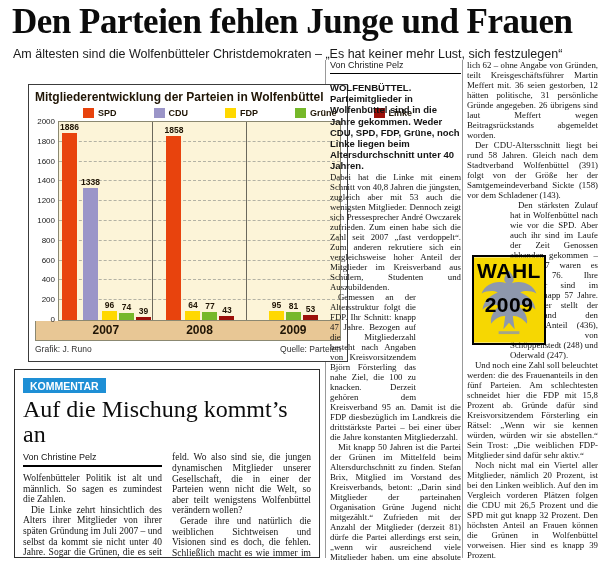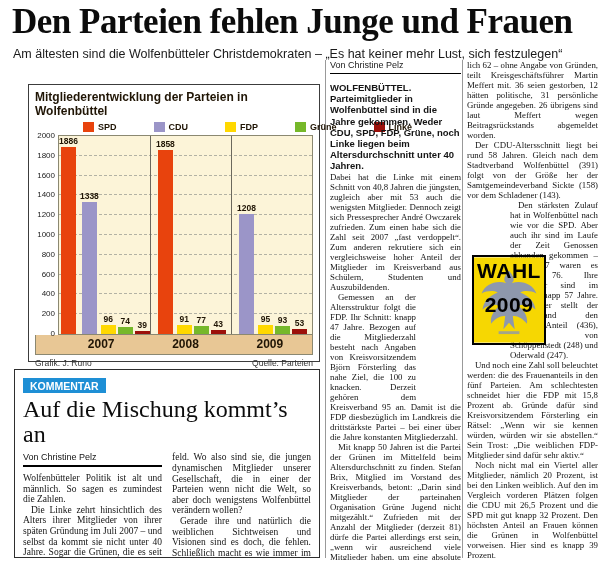--- a/index.html
+++ b/index.html
@@ -12,21 +12,21 @@
     letter-spacing:-0.5px;line-height:1.05;color:#0c0c0c;}
   .subtitle{position:absolute;left:13px;top:47px;width:580px;
     font-family:"Liberation Sans",sans-serif;font-size:12.5px;color:#1a1a1a;}
 
   
   .vrule{position:absolute;top:60px;bottom:4px;width:1px;background:#999;}
   .vrule.r1{left:325px;}
   .vrule.r2{left:462px;}
 
   
-  .chart-box{position:absolute;left:28px;top:84px;width:292px;height:278px;
+  .chart-box{position:absolute;left:28px;top:84px;width:320px;height:278px;
     border:1px solid #3c3c3c;background:#fff;box-sizing:border-box;padding:5px 6px 3px 6px;}
   .chart-title{font-family:"Liberation Sans",sans-serif;font-weight:bold;
     font-size:12px;color:#201505;}
   .chart-legend{margin:4px 0 3px 24px;display:flex;gap:13px;
     font-family:"Liberation Sans",sans-serif;font-size:9px;font-weight:bold;color:#201505;}
   .legend-item{display:flex;align-items:flex-start;gap:4px;padding-left:24px;}
   .swatch{width:11px;height:10px;display:inline-block;}
   .plot-row{display:flex;}
   .y-axis{position:relative;width:23px;height:198px;
     font-family:"Liberation Sans",sans-serif;font-size:8px;color:#222;}
@@ -157,43 +157,39 @@
                 <div class="bar-label">39</div>
                 <div class="bar" style="height: 3px; background: rgb(156, 16, 10);"></div>
               </div>
             </div>
             <div class="bar-group">
               <div class="bar-wrap">
                 <div class="bar-label">1858</div>
                 <div class="bar" style="height: 183.942px; background: rgb(232, 67, 13);"></div>
               </div>
               <div class="bar-wrap">
-                <div class="bar-label">91</div>
+                <div class="bar-label">64</div>
                 <div class="bar" style="height: 9.009px; background: rgb(255, 216, 0);"></div>
               </div>
               <div class="bar-wrap">
                 <div class="bar-label">77</div>
                 <div class="bar" style="height: 7.623px; background: rgb(118, 184, 42);"></div>
               </div>
               <div class="bar-wrap">
                 <div class="bar-label">43</div>
                 <div class="bar" style="height: 4.257px; background: rgb(156, 16, 10);"></div>
               </div>
             </div>
             <div class="bar-group">
               <div class="bar-wrap">
-                <div class="bar-label">1208</div>
-                <div class="bar" style="height: 119.592px; background: rgb(155, 149, 200);"></div>
-              </div>
-              <div class="bar-wrap">
                 <div class="bar-label">95</div>
                 <div class="bar" style="height: 9.405px; background: rgb(255, 216, 0);"></div>
               </div>
               <div class="bar-wrap">
-                <div class="bar-label">93</div>
+                <div class="bar-label">81</div>
                 <div class="bar" style="height: 8.019px; background: rgb(118, 184, 42);"></div>
               </div>
               <div class="bar-wrap">
                 <div class="bar-label">53</div>
                 <div class="bar" style="height: 5.247px; background: rgb(156, 16, 10);"></div>
               </div>
             </div>
           </div>
       </div>
     </div>
@@ -247,20 +243,20 @@
     <div class="k-cols">
       <div class="k-col">
         <div class="k-byline">Von Christine Pelz</div>
         <div>
             <p>Wolfenbütteler Politik ist alt und männlich. So sagen es zumindest die Zahlen.</p>
             <p>Die Linke zehrt hinsichtlich des Alters ihrer Mitglieder von ihrer späten Gründung im Juli 2007 – und selbst da kommt sie nicht unter 40 Jahre. Sogar die Grünen, die es seit Ende der 70er Jahre gibt, befinden sich mit ihrer Altersstruktur nur noch im Mittel-</p>
           </div>
       </div>
       <div class="k-col">
         <div>
-            <p>feld. Wo also sind sie, die jungen dynamischen Mitglieder unserer Gesellschaft, die in einer der Parteien wenn nicht die Welt, so aber doch wenigstens Wolfenbüttel verändern wollen?</p>
+            <p>feld. Wo also sind sie, die jungen dynamischen Mitglieder unserer Gesellschaft, die in einer der Parteien wenn nicht die Welt, so aber teilt wenigstens Wolfenbüttel verändern wollen?</p>
             <p>Gerade ihre und natürlich die weiblichen Sichtweisen und Visionen sind es doch, die fehlen. Schließlich macht es wie immer im Leben auch hier die Mischung – Jung neben Alt, Frau neben Mann…</p>
           </div>
       </div>
     </div>
   </div>
 
 </div>
 
 </body></html>

